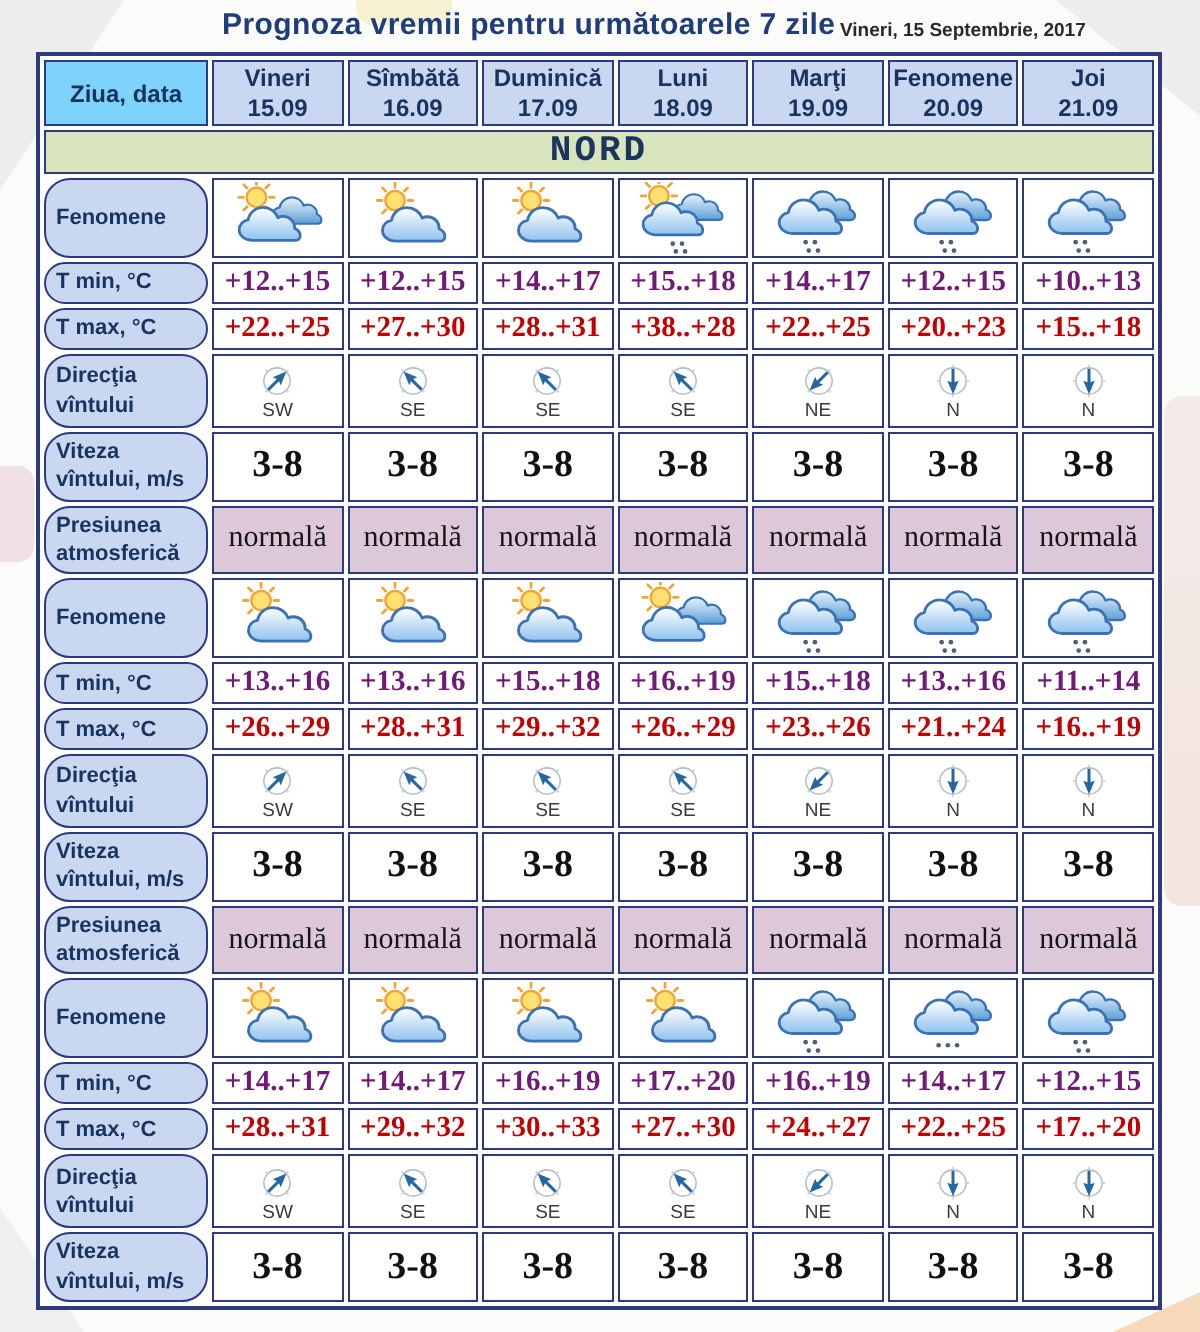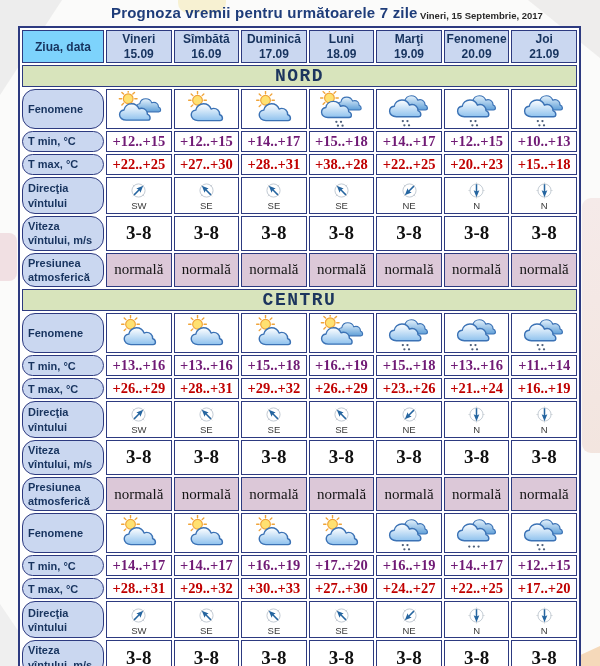--- a/index.html
+++ b/index.html
@@ -217,23 +217,20 @@
         </tr>
         <tr>
           <td class="lbl">Presiunea atmosferică</td>
           <td class="pcell">normală</td>
           <td class="pcell">normală</td>
           <td class="pcell">normală</td>
           <td class="pcell">normală</td>
           <td class="pcell">normală</td>
           <td class="pcell">normală</td>
           <td class="pcell">normală</td>
-        </tr>
-        <tr>
-          <td class="band" colspan="8">CENTRU</td>
         </tr>
         <tr>
           <td class="lbl">Fenomene</td>
           <td class="icell">
             <svg class="wicon" viewBox="0 0 60 48">
               <use href="#icon-sun-cloud"></use>
             </svg>
           </td>
           <td class="icell">
             <svg class="wicon" viewBox="0 0 60 48">

